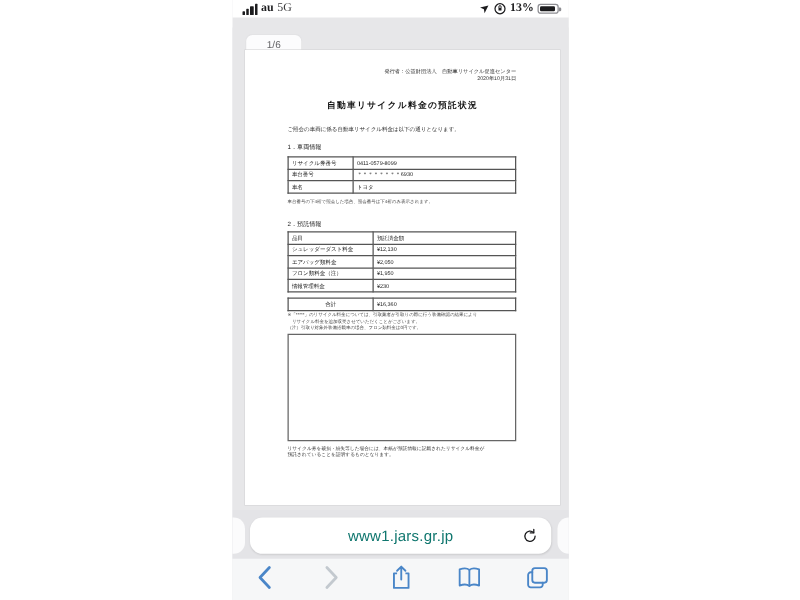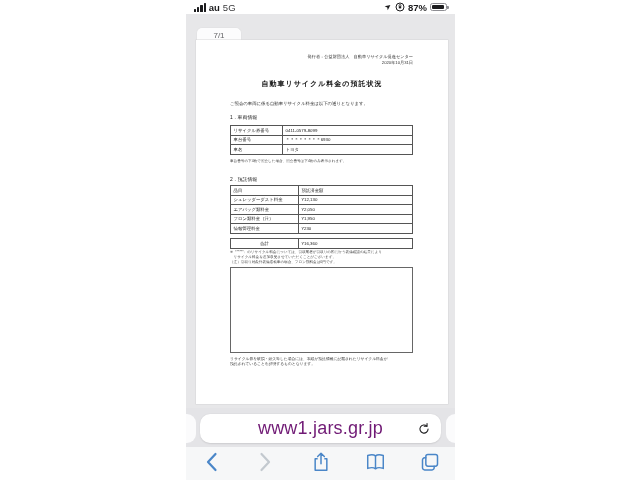--- a/index.html
+++ b/index.html
@@ -6,21 +6,21 @@
   html,body { width:640px; height:480px; overflow:hidden; background:#ffffff;
     font-family:"Liberation Sans","DejaVu Sans",sans-serif; }
   .canvas { position:relative; width:640px; height:480px; background:#ffffff; }
 
   
   .phone { position:absolute; left:186px; top:0; width:269px; height:480px; background:#e7e7e9; }
 
   
   .status-bar { position:absolute; left:0; top:0; width:269px; height:14px; background:#ffffff;
     display:flex; align-items:center; justify-content:space-between; padding:0 8px;
-    font-size:9.5px; font-weight:600; color:#1c1c1e; }
+    font-size:9.5px; font-weight:600; color:#1c1c1e;font-family:Liberation Serif, serif; }
   .sb-left, .sb-right { display:flex; align-items:center; gap:3px; }
   .sb-time { position:absolute; left:0; right:0; text-align:center; font-size:10px; font-weight:700; }
   .signal { display:inline-flex; align-items:flex-end; gap:1px; height:9px; }
   .signal i { display:block; width:2.2px; background:#1c1c1e; border-radius:0.5px; }
   .signal i:nth-child(1){height:3px;} .signal i:nth-child(2){height:5px;}
   .signal i:nth-child(3){height:7px;} .signal i:nth-child(4){height:9px;}
   .loc-arrow { display:inline-block; font-size:8px; transform:rotate(-38deg); line-height:1; }
   .battery { position:relative; width:17px; height:8.5px; border:1px solid #8e8e93; border-radius:2.5px; }
   .battery b { position:absolute; left:1px; top:1px; bottom:1px; width:12px; background:#1c1c1e; border-radius:1px; }
   .battery:after { content:""; position:absolute; right:-3px; top:2px; width:1.8px; height:3.5px;
@@ -63,21 +63,21 @@
   .footnote { left:34px; top:317px; font-size:3.8px; line-height:5.2px; color:#333; }
 
   
   .url-area { position:absolute; left:0; top:408px; width:269px; height:39px; background:#e4e4e7; }
   .tab-partial { position:absolute; top:6px; height:29px; background:#fbfbfc; }
   .tab-partial.left { left:0; width:10px; border-radius:0 9px 9px 0; }
   .tab-partial.right { right:0; width:9px; border-radius:9px 0 0 9px; }
   .url-tab { position:absolute; left:14px; top:6px; width:241px; height:29px; background:#ffffff;
     border-radius:10px; display:flex; align-items:center; justify-content:center;
     box-shadow:0 0.5px 1.5px rgba(0,0,0,0.10); }
-  .url-text { font-size:18px; color:#701a75; letter-spacing:0.2px; }
+  .url-text { font-size:12px; color:#0f766e; letter-spacing:0.2px; }
   .reload-btn { position:absolute; right:9px; top:50%; transform:translateY(-50%); width:16px; height:16px;
     display:flex; align-items:center; justify-content:center; }
 
   
   .toolbar { position:absolute; left:0; top:447px; width:269px; height:33px; background:#f6f7f8;
     display:flex; align-items:center; justify-content:space-between; padding:0 10px 4px 10px; }
   .tb-btn { width:30px; height:26px; display:flex; align-items:center; justify-content:center;
     background:none; border:none; }
   svg.icon { display:block; }
 </style>
@@ -98,29 +98,29 @@
         <span>au</span>
         <span style="font-weight:400;color:#3a3a3c">5G</span>
       </div>
       <div class="sb-right">
         <span class="loc-arrow">➤</span>
         <svg class="icon" width="10" height="10" viewBox="0 0 10 10">
           <circle cx="5" cy="5" r="4" fill="none" stroke="#1c1c1e" stroke-width="1"></circle>
           <rect x="3.8" y="4.2" width="2.4" height="2.2" fill="#1c1c1e"></rect>
           <path d="M4.1 4.2 V3.4 a0.9 0.9 0 0 1 1.8 0 V4.2" fill="none" stroke="#1c1c1e" stroke-width="0.8"></path>
         </svg>
-        <span>87%</span>
+        <span>13%</span>
         <span class="battery">
             <b></b>
           </span>
       </div>
     </div>
 
     <div class="pdf-area">
-      <div class="page-tab">7/1</div>
+      <div class="page-tab">1/6</div>
 
       <div class="doc-page">
         <div class="doc">
           <div class="abs issuer">
             <div>発行者：公益財団法人　自動車リサイクル促進センター</div>
             <div>2020年10月31日</div>
           </div>
 
           <div class="abs doc-title">自動車リサイクル料金の預託状況</div>
           <div class="abs intro">ご照会の車両に係る自動車リサイクル料金は以下の通りとなります。</div>

